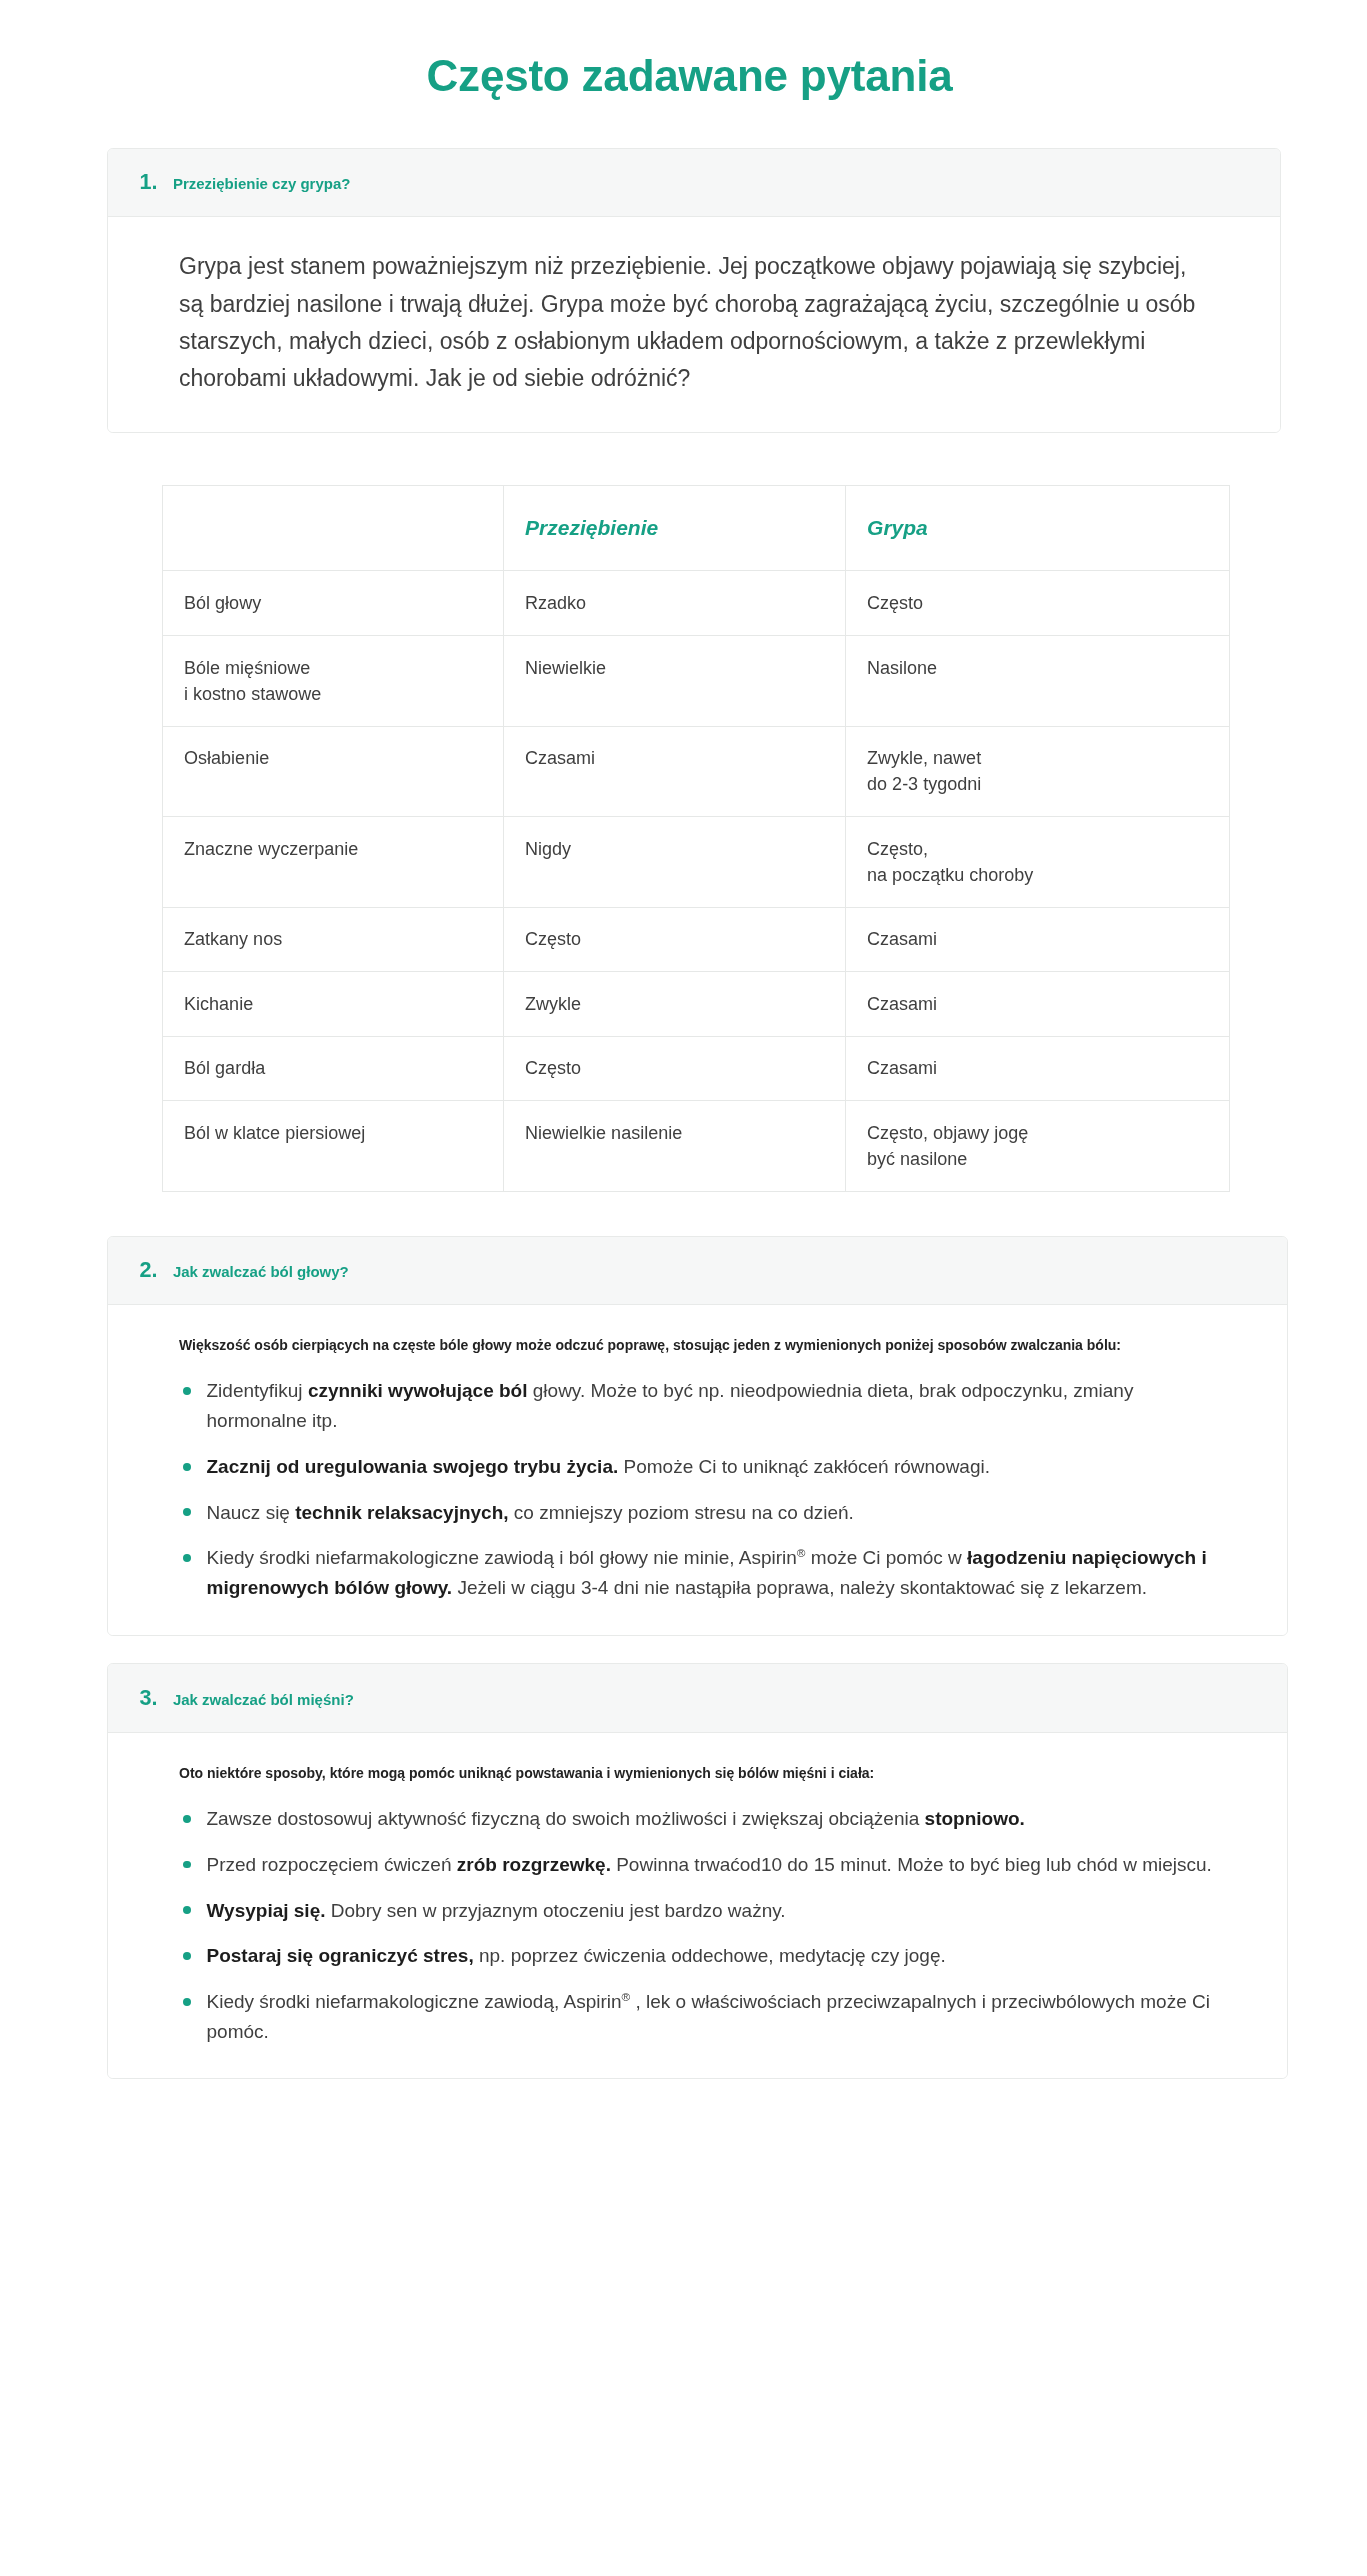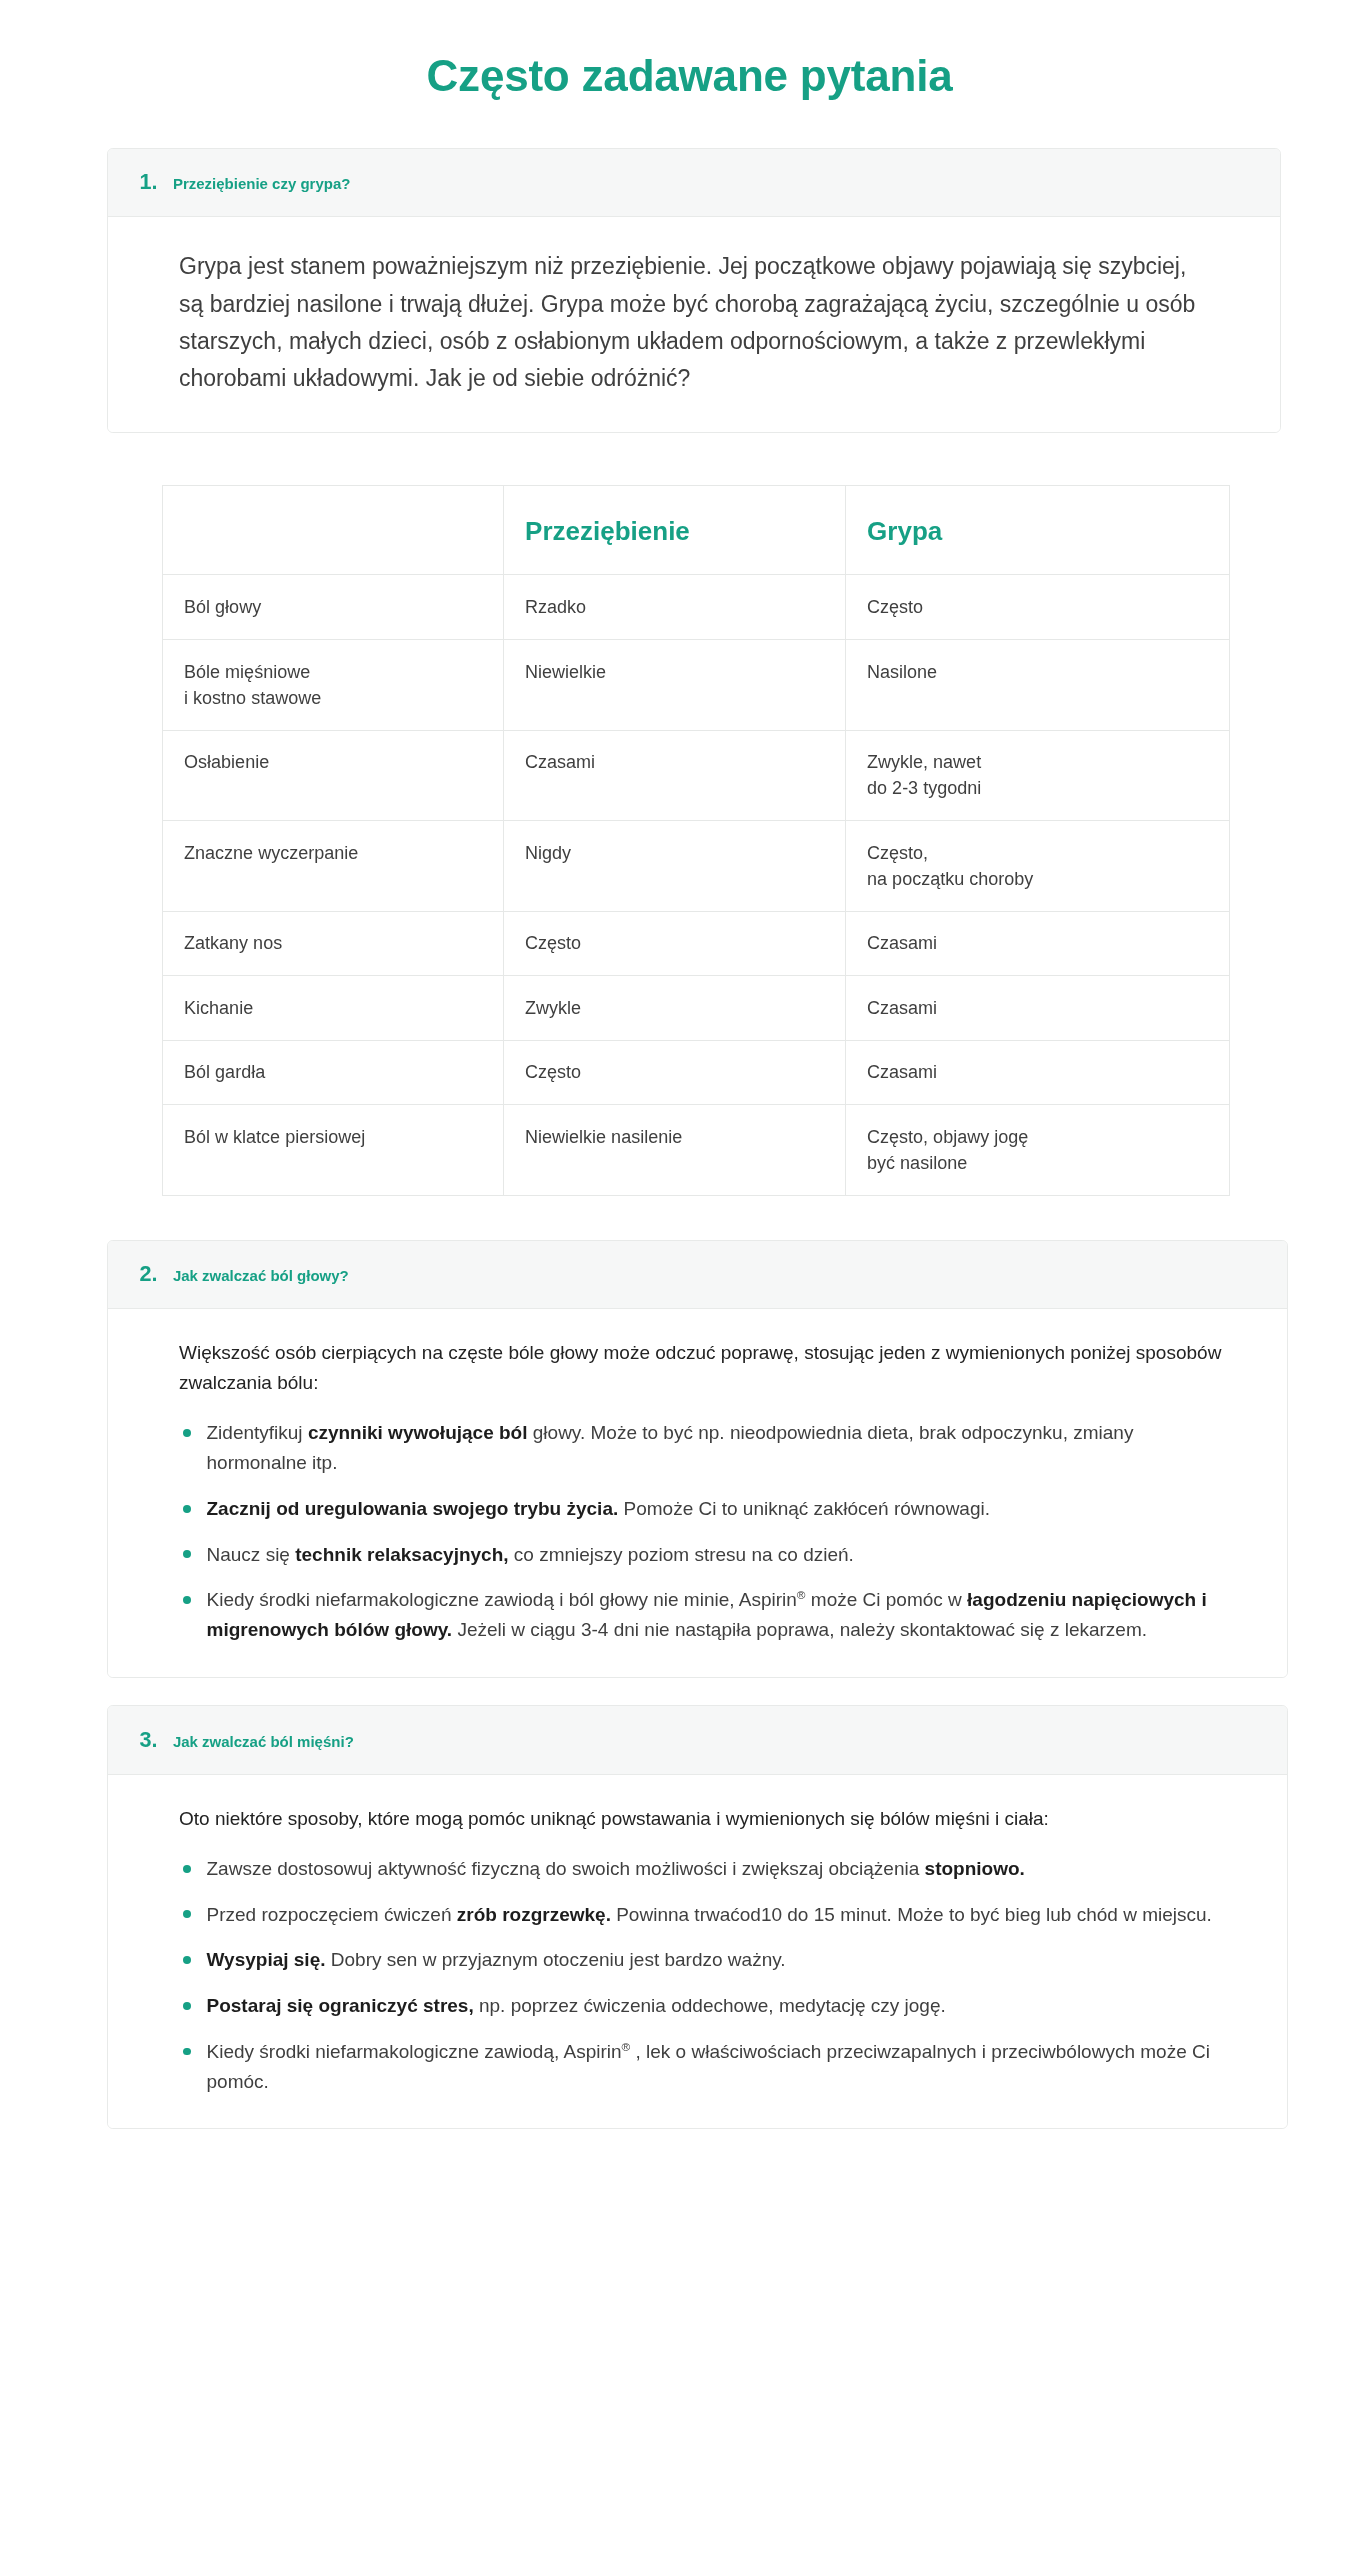--- a/index.html
+++ b/index.html
@@ -85,24 +85,24 @@
 
   .answer-para {
     font-size: 23px;
     line-height: 1.62;
     color: #3f3f3f;
     margin: 0;
     max-width: 1087px;
   }
 
   .lead-para {
-    font-size: 19px;
+    font-size: 14px;
     line-height: 1.58;
     color: #232323;
-    font-weight: 400;
+    font-weight: 700;
     margin: 0 0 19.7px 0;
     max-width: 1121px;
   }
 
   ul.faq-list {
     list-style: none;
     margin: 0;
     padding: 0;
   }
   ul.faq-list li {
@@ -145,22 +145,23 @@
     text-align: left;
   }
   table.cmp col.c1 { width: 341px; }
   table.cmp col.c2 { width: 342px; }
   table.cmp col.c3 { width: 384px; }
 
   table.cmp thead th {
     padding: 29.5px 21.6px 27.5px 21.6px;
     height: 85px;
     color: #16a085;
-    font-size: 26px;
-    font-weight: 700;
+    font-size: 21px;
+    font-weight: 700;
+    font-style: italic;
   }
   table.cmp thead th.blank { color: transparent; }
 
   table.cmp tbody td {
     padding: 18.7px 21.6px 18.7px 21.6px;
     font-size: 18px;
     line-height: 1.45;
     color: #3f3f3f;
   }
   .cell-line { display: block; }

